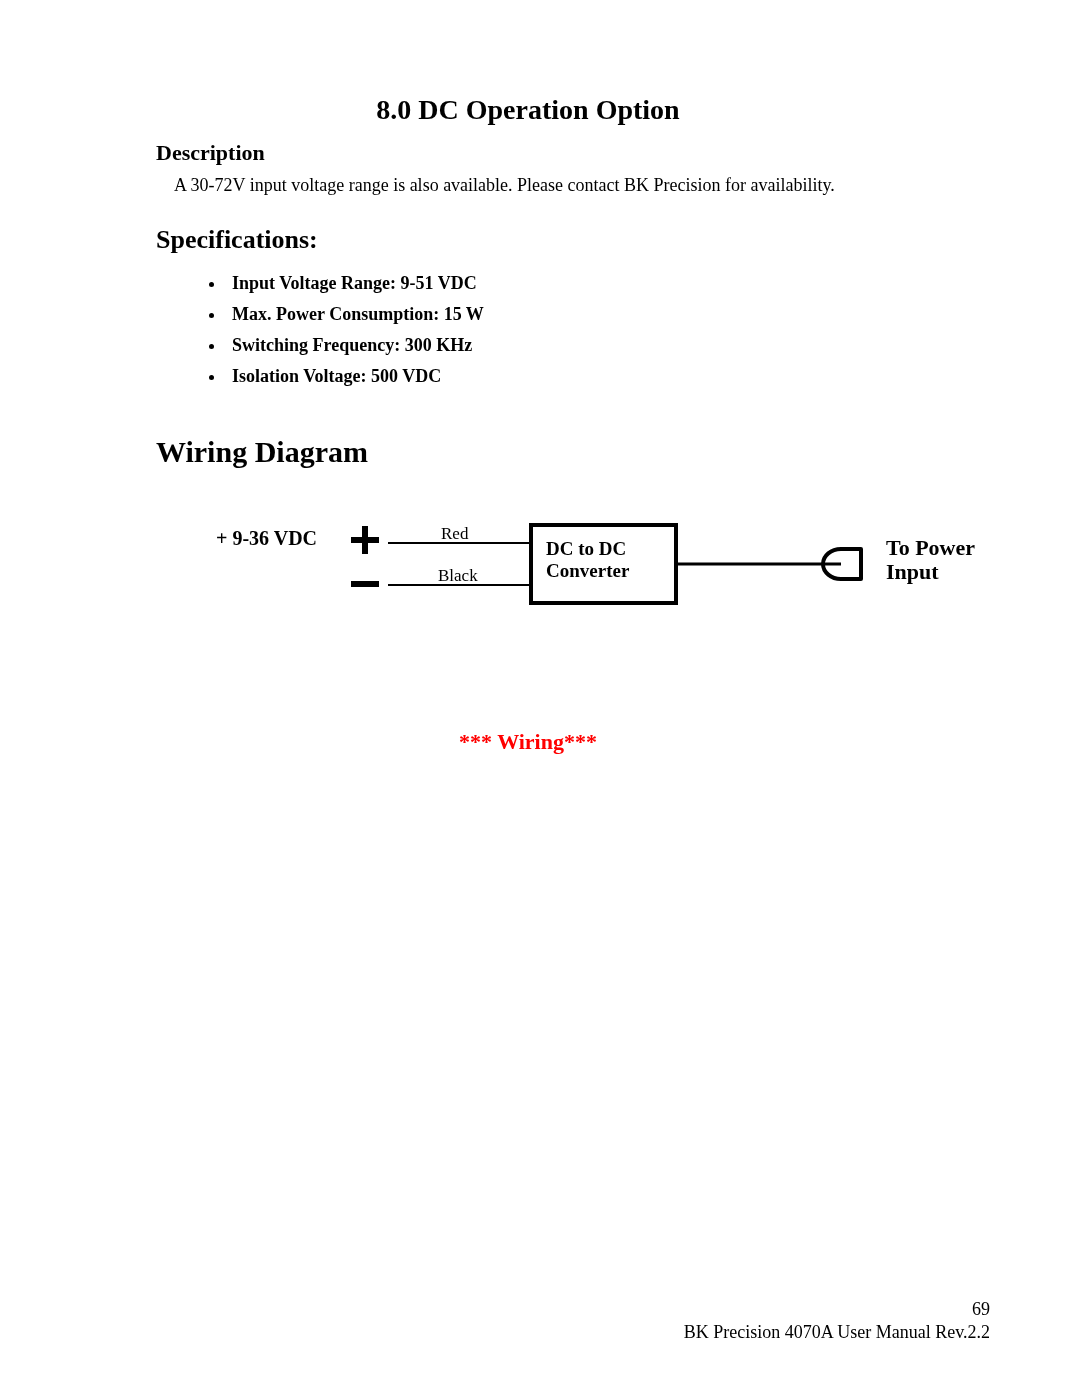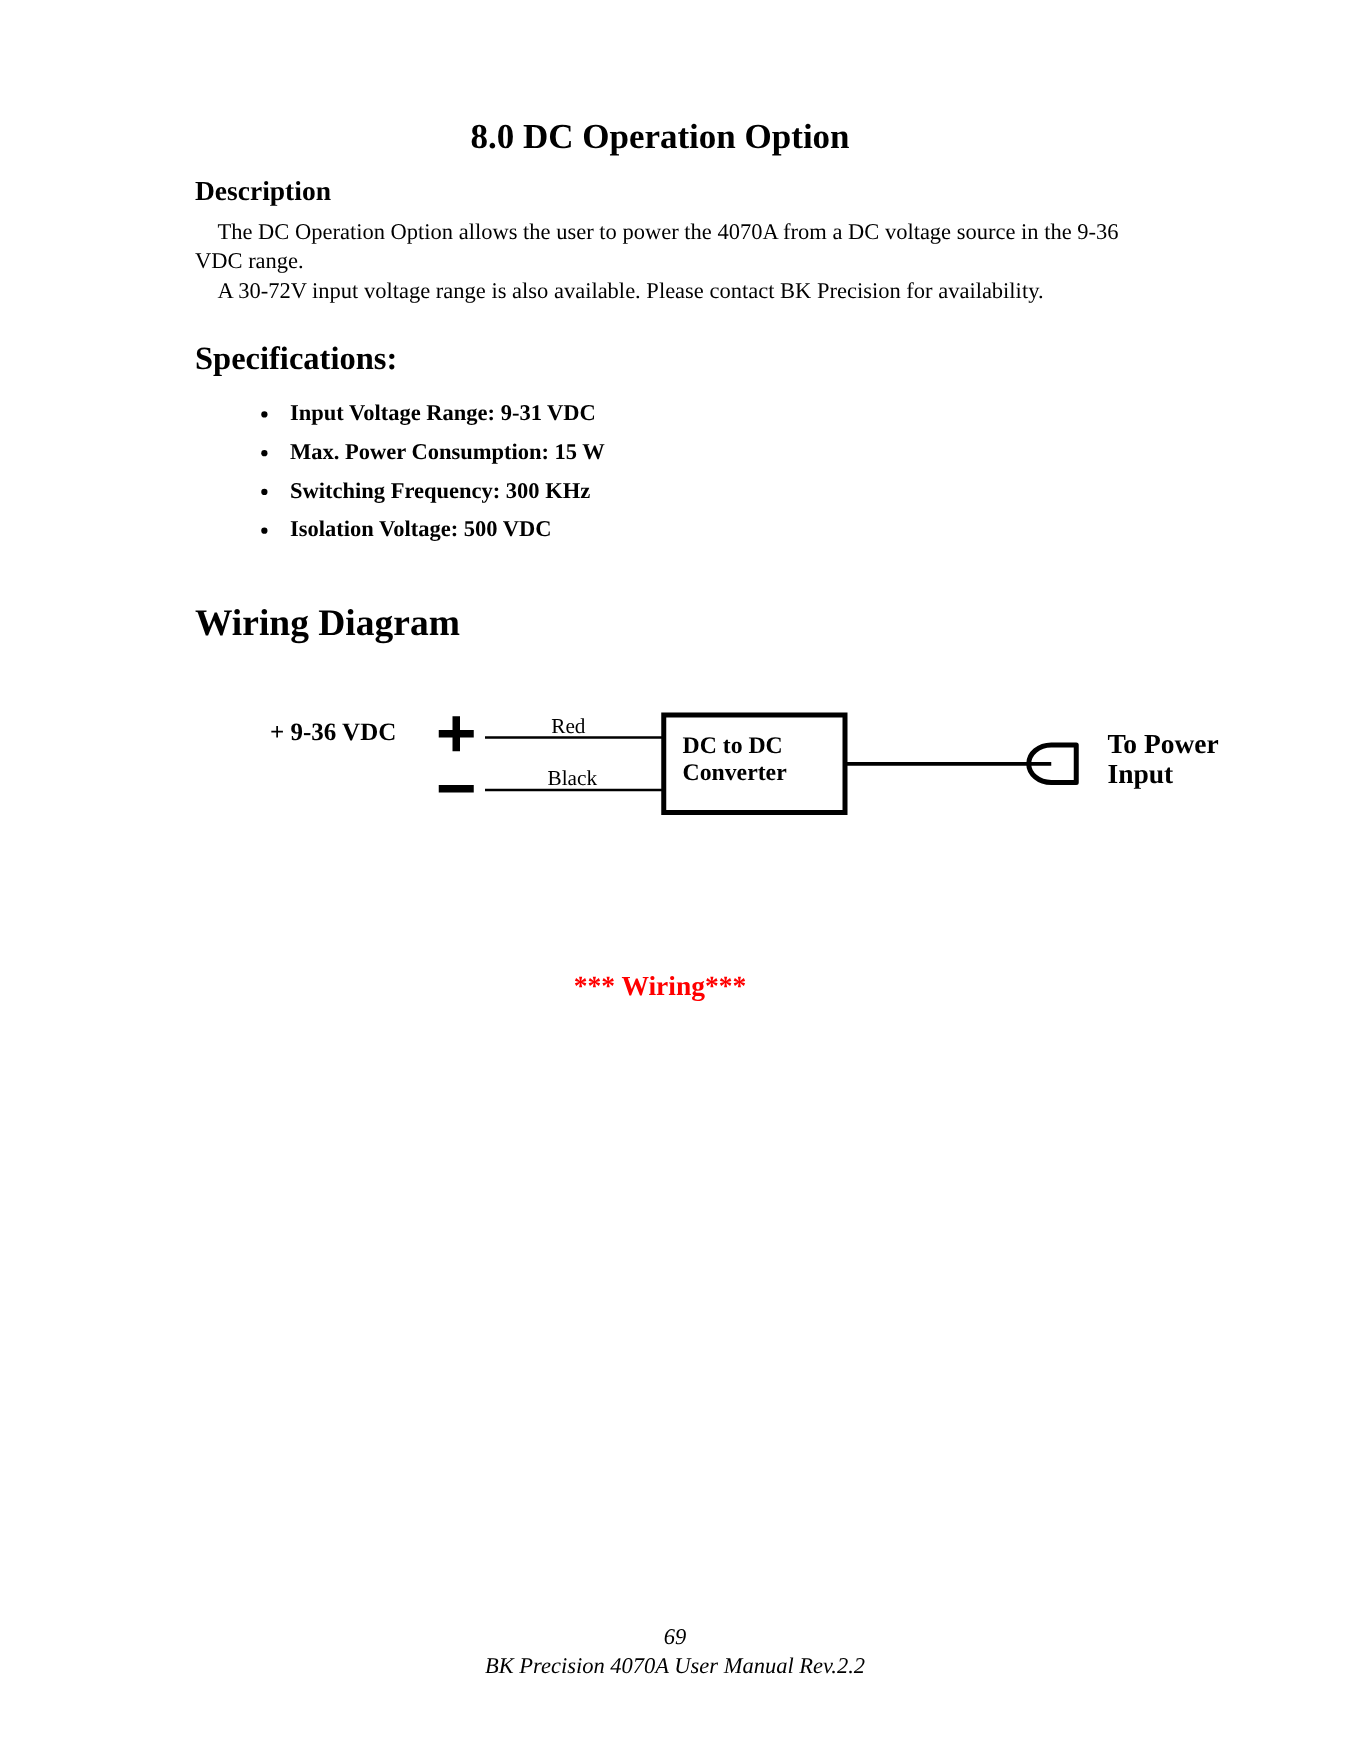--- a/index.html
+++ b/index.html
@@ -75,44 +75,42 @@
     font-size: 20px;
     color: #ff0000;
     margin: 2px auto 0 auto;
     max-width: 780px;
     line-height: 1.25;
   }
   .footer {
     position: absolute;
     left: 0; right: 0;
     bottom: 58px;
-    text-align: center;
+    text-align: right;
     font-size: 18px;
     line-height: 1.25;
-    font-style: italic;
   }
   .svg-label { font-family: "Times New Roman", Times, serif; }
   .svg-bold { font-weight: bold; }
 </style>
 </head>
 <body>
 
 <div class="page">
 
   <h1 class="title">8.0 DC Operation Option</h1>
 
   <div class="h2">Description</div>
   <div class="body">
-    <p class="indent1">The DC Operation Option allows the user to power the 4070A from a DC voltage source in the 9-36 VDC range.</p>
     <p class="indent1" style="margin-top:2px;">A 30-72V input voltage range is also available. Please contact BK Precision for availability.</p>
   </div>
 
   <div class="specs-heading">Specifications:</div>
   <ul class="specs">
-    <li>Input Voltage Range: 9-31 VDC</li>
+    <li>Input Voltage Range: 9-51 VDC</li>
     <li>Max. Power Consumption: 15 W</li>
     <li>Switching Frequency: 300 KHz</li>
     <li>Isolation Voltage: 500 VDC</li>
   </ul>
 
   <div class="wiring-heading">Wiring Diagram</div>
 
   <div class="diagram-wrap">
     <svg class="diagram" viewBox="0 0 880 150" width="880" height="150">
 

